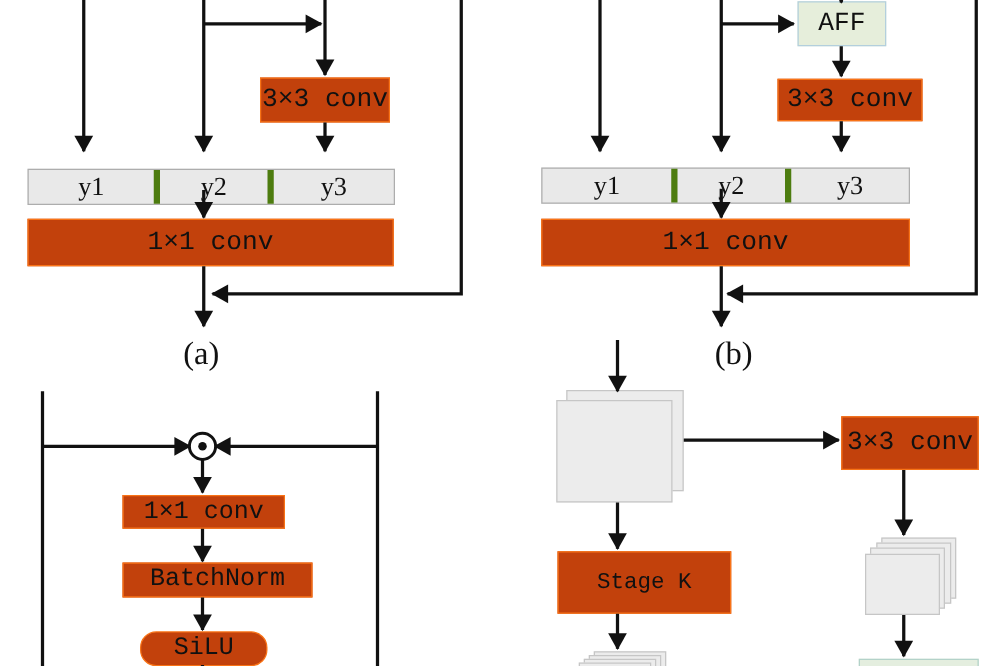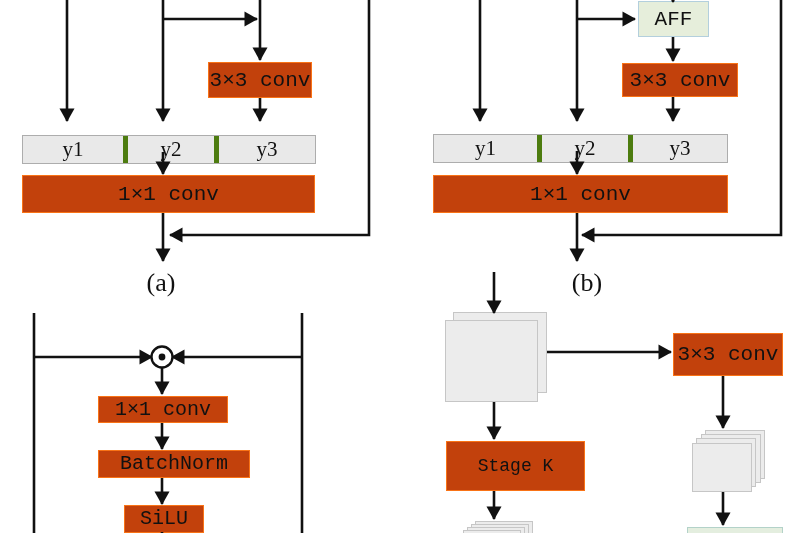--- a/index.html
+++ b/index.html
@@ -60,21 +60,21 @@
   </div>
 
   <div class="box blue" style="left:433px; top:175px; width:295px; height:38px;">1×1 conv</div>
 
   <div class="cap" style="left:544px; top:268px; width:86px;">(b)</div>
 
   <div class="box blue small" style="left:98px; top:396px; width:130px; height:27px;">1×1 conv</div>
 
   <div class="box blue small" style="left:98px; top:450px; width:152px; height:28px;">BatchNorm</div>
 
-  <div class="box blue small" style="left:124px; top:505px; width:80px; height:28px;">SiLU</div>
+  <div class="box blue small" style="left:112px; top:505px; width:102px; height:28px;border-radius:13px;">SiLU</div>
 
   <div class="fm" style="left:453px; top:312px; width:94px; height:81px;"></div>
   <div class="fm" style="left:445px; top:320px; width:93px; height:82px;"></div>
 
   <div class="box blue" style="left:673px; top:333px; width:110px; height:43px;">3×3 conv</div>
 
   <div class="box blue" style="left:424px; top:441px; width:139px; height:50px; font-size:18px;margin-left:22px;">Stage K</div>
 
   <div class="fm" style="left:705px; top:430px; width:60px; height:49px;"></div>
   <div class="fm" style="left:701px; top:434px; width:60px; height:49px;"></div>

